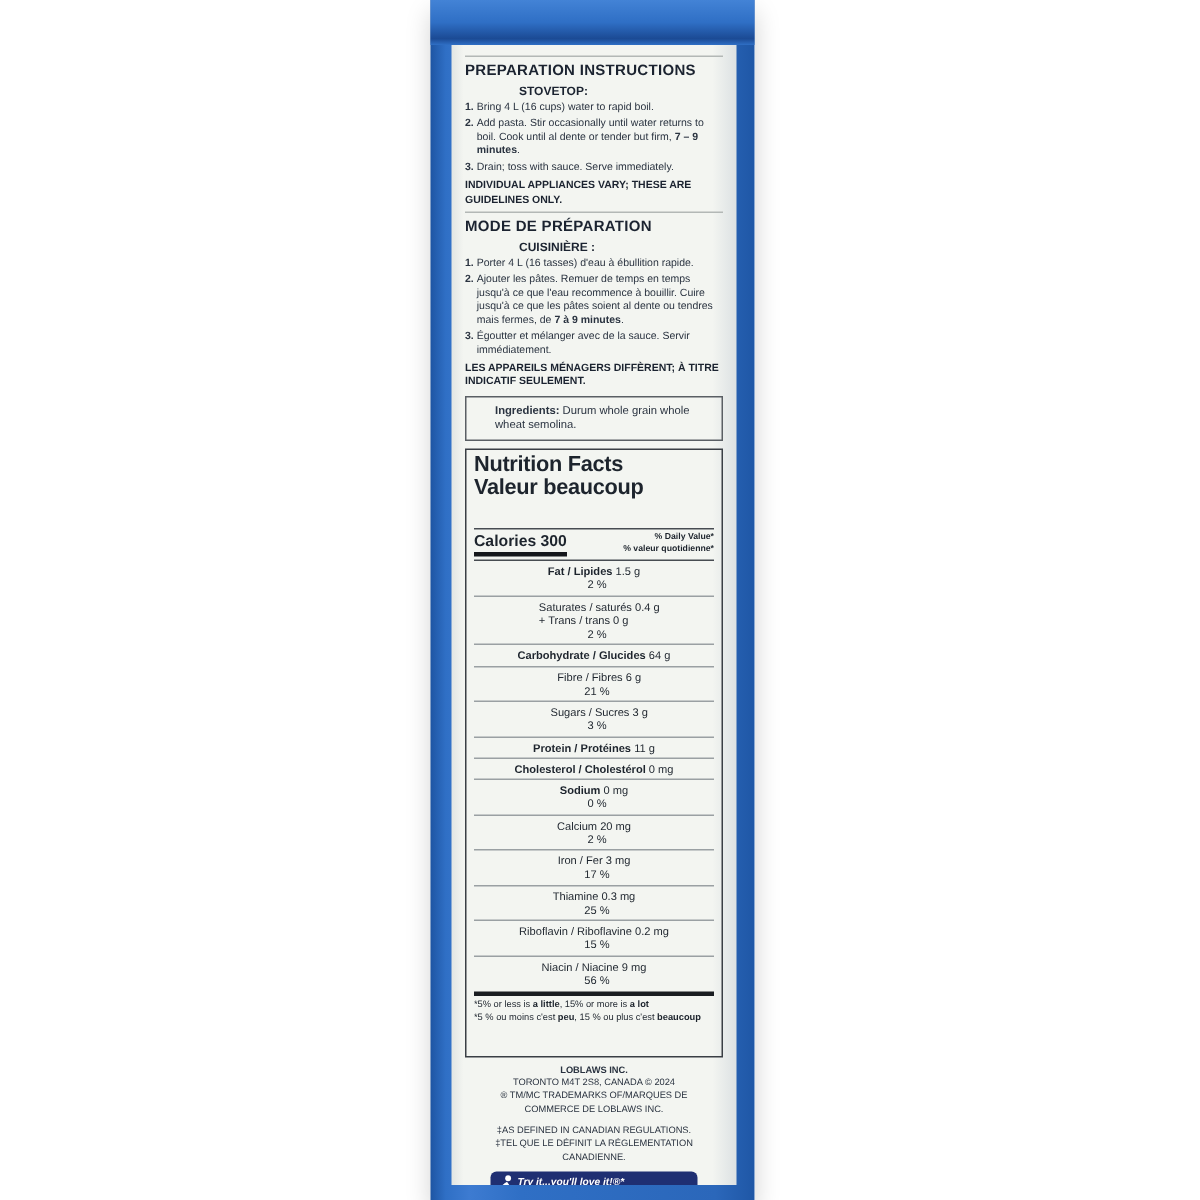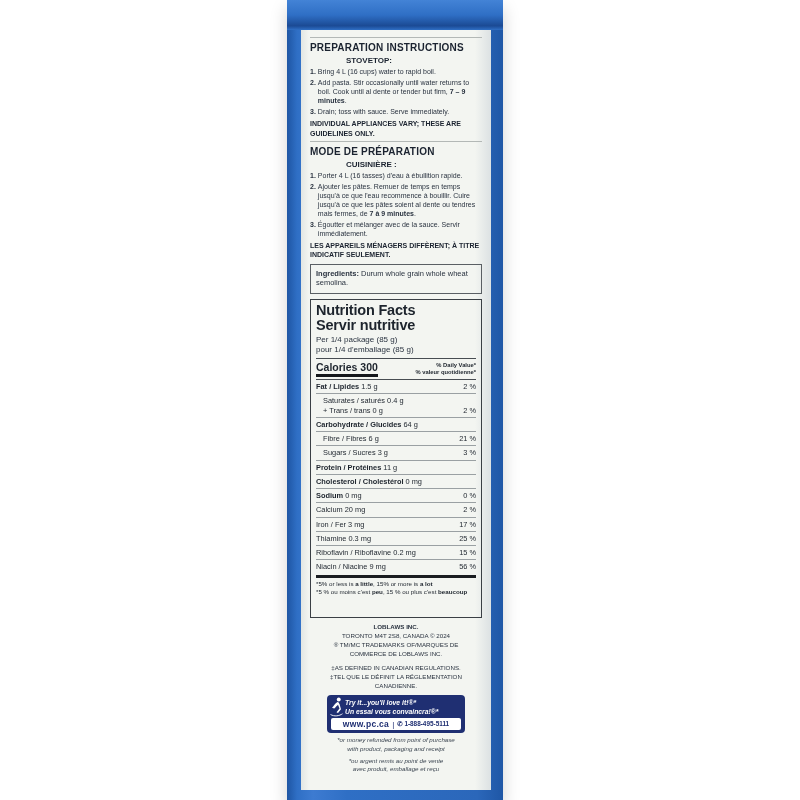--- a/index.html
+++ b/index.html
@@ -14,32 +14,32 @@
        padding:4px 9px 0 9px;overflow:hidden;
        background:linear-gradient(to right,#e2e6e3 0,#f3f5f1 8px,#f3f5f1 174px,#dce1e3 190px);}
   .rule{border-top:1px solid #b3b8b6;margin:3px 0 4px;}
   h1{font-size:10px;font-weight:bold;margin:0 0 3px;color:#1b2330;letter-spacing:.2px;}
   h2{font-size:8px;font-weight:bold;margin:2px 0 2px;color:#1b2330;padding-left:36px;}
   .step{display:flex;font-size:7px;line-height:1.3;margin:2px 0;color:#2a3340;}
   .num{font-weight:bold;margin-right:2px;}
   .b{font-weight:bold;}
   .note{font-size:7px;font-weight:bold;line-height:1.3;margin:3px 0 1px;color:#1b2330;}
   .ing-box{border:1px solid #5a5f64;padding:3px 5px;margin:4px 0 5px;font-size:7.5px;line-height:1.3;color:#2a3340;}
-  .ing-box p{margin:1px 0 2px;}
+  .ing-box p{margin:1px 14px 2px;}
   
   .nft{border:1.5px solid #3a3f45;padding:3px 5px 20px;margin-bottom:5px;color:#1d242d;}
   .nft-title{font-size:14.5px;font-weight:bold;line-height:1.04;letter-spacing:-.2px;}
   .nft-serving{font-size:8px;line-height:1.25;margin-top:2px;color:#2a3340;}
-  .cal-row{border-top:1.5px solid #474c52;margin-top:3px;padding:2px 0 2px;
-       display:flex;justify-content:space-between;align-items:flex-end;}
+  .cal-row{border-top:1.5px solid #474c52;margin-top:19px;padding:2px 0 2px;
+       display:flex;justify-content:space-between;align-items:flex-start;}
   .cal-label{font-size:10.5px;font-weight:bold;border-bottom:3px solid #15181c;padding-bottom:1px;}
   .dv-header{font-size:5.8px;font-weight:bold;text-align:right;line-height:1.35;}
   .nrows{border-top:1px solid #474c52;}
-  .nrow{display:flex;justify-content:space-between;align-items:flex-end;
-       border-top:1px solid #9aa0a3;padding:2px 0 2px;font-size:7.4px;line-height:1.25;}
+  .nrow{display:flex;justify-content:space-between;align-items:center;
+       border-top:1px solid #9aa0a3;padding:2px 0 2px;font-size:7.4px;line-height:1.25;flex-direction:column;}
   .nrow:first-child{border-top:none;}
   .nrow.thick{border-top:4px solid #1a1d21;}
   .nrow.indent .nname{padding-left:7px;}
   .ndv{white-space:nowrap;padding-left:4px;}
   .nfoot{border-top:3px solid #1a1d21;margin-top:1px;padding-top:2px;font-size:6.2px;line-height:1.4;}
   
   .legal{ text-align:center;font-size:6.2px;line-height:1.45;color:#2a3340;margin:5px 0 3px;}
   .legal .top div:first-child{font-weight:bold;}
   .legal .regs{margin-top:5px;}
   .banner{position:relative;width:130px;margin:4px auto 3px;background:#1f2f72;border-radius:4px;
@@ -103,25 +103,21 @@
         </div>
       <p class="note">LES APPAREILS MÉNAGERS DIFFÈRENT; À TITRE INDICATIF SEULEMENT.</p>
     </div>
 
     <div class="ing-box">
       <p><span class="b">Ingredients:</span><span> Durum whole grain whole wheat semolina.</span></p>
     </div>
 
     <div class="nft">
       <div class="nft-title">Nutrition Facts</div>
-      <div class="nft-title">Servir nutritive</div>
-      <div class="nft-serving">
-        <div>Per 1/4 package (85 g)</div>
-        <div>pour 1/4 d'emballage (85 g)</div>
-      </div>
+      <div class="nft-title">Valeur beaucoup</div>
       <div class="cal-row">
         <span class="cal-label">Calories 300</span>
         <span class="dv-header">
           <div>% Daily Value*</div>
           <div>% valeur quotidienne*</div>
         </span>
       </div>
       <div class="nrows">
           <div class="nrow">
             <div class="nname">

